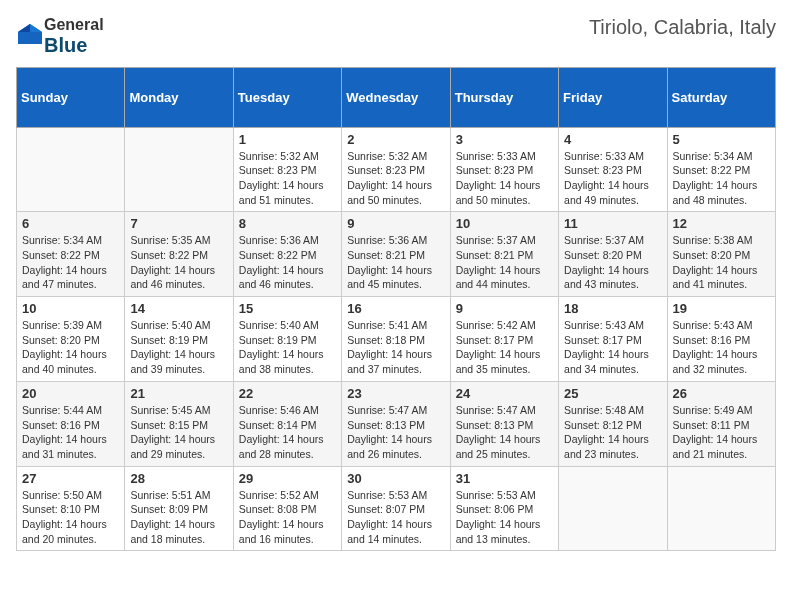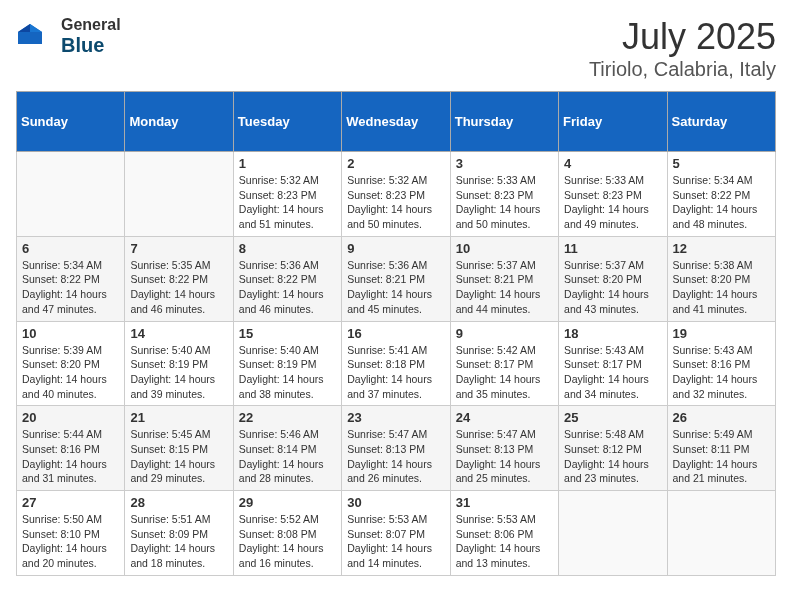--- a/index.html
+++ b/index.html
@@ -12,21 +12,21 @@
     }
     .header {
       display: flex;
       justify-content: space-between;
       align-items: flex-start;
       margin-bottom: 10px;
     }
     .logo {
       display: flex;
       align-items: center;
-      gap: 17px;
+      gap: 0;
     }
     .logo-general { color: #333; }
     .logo-blue { color: #1565c0; }
     .logo-icon {
       width: 28px;
       height: 28px;
     }
     .title-block {
       text-align: right;
     }
@@ -94,21 +94,20 @@
     <div>
       <div style="line-height:1.1">
         <span class="logo-general" style="font-size:16px;font-weight:bold;color:#333;">General</span>
       </div>
       <div>
         <span class="logo-blue" style="font-size:20px;font-weight:bold;color:#0c4a6e;">Blue</span>
       </div>
     </div>
   </div>
   <div class="title-block">
-    <div class="month-title">July 2025</div>
     <div class="location-title">Tiriolo, Calabria, Italy</div>
   </div>
 </div>
 
 <table class="calendar">
   <thead>
     <tr>
     <th>Sunday</th>
         <th>Monday</th>
         <th>Tuesday</th>

